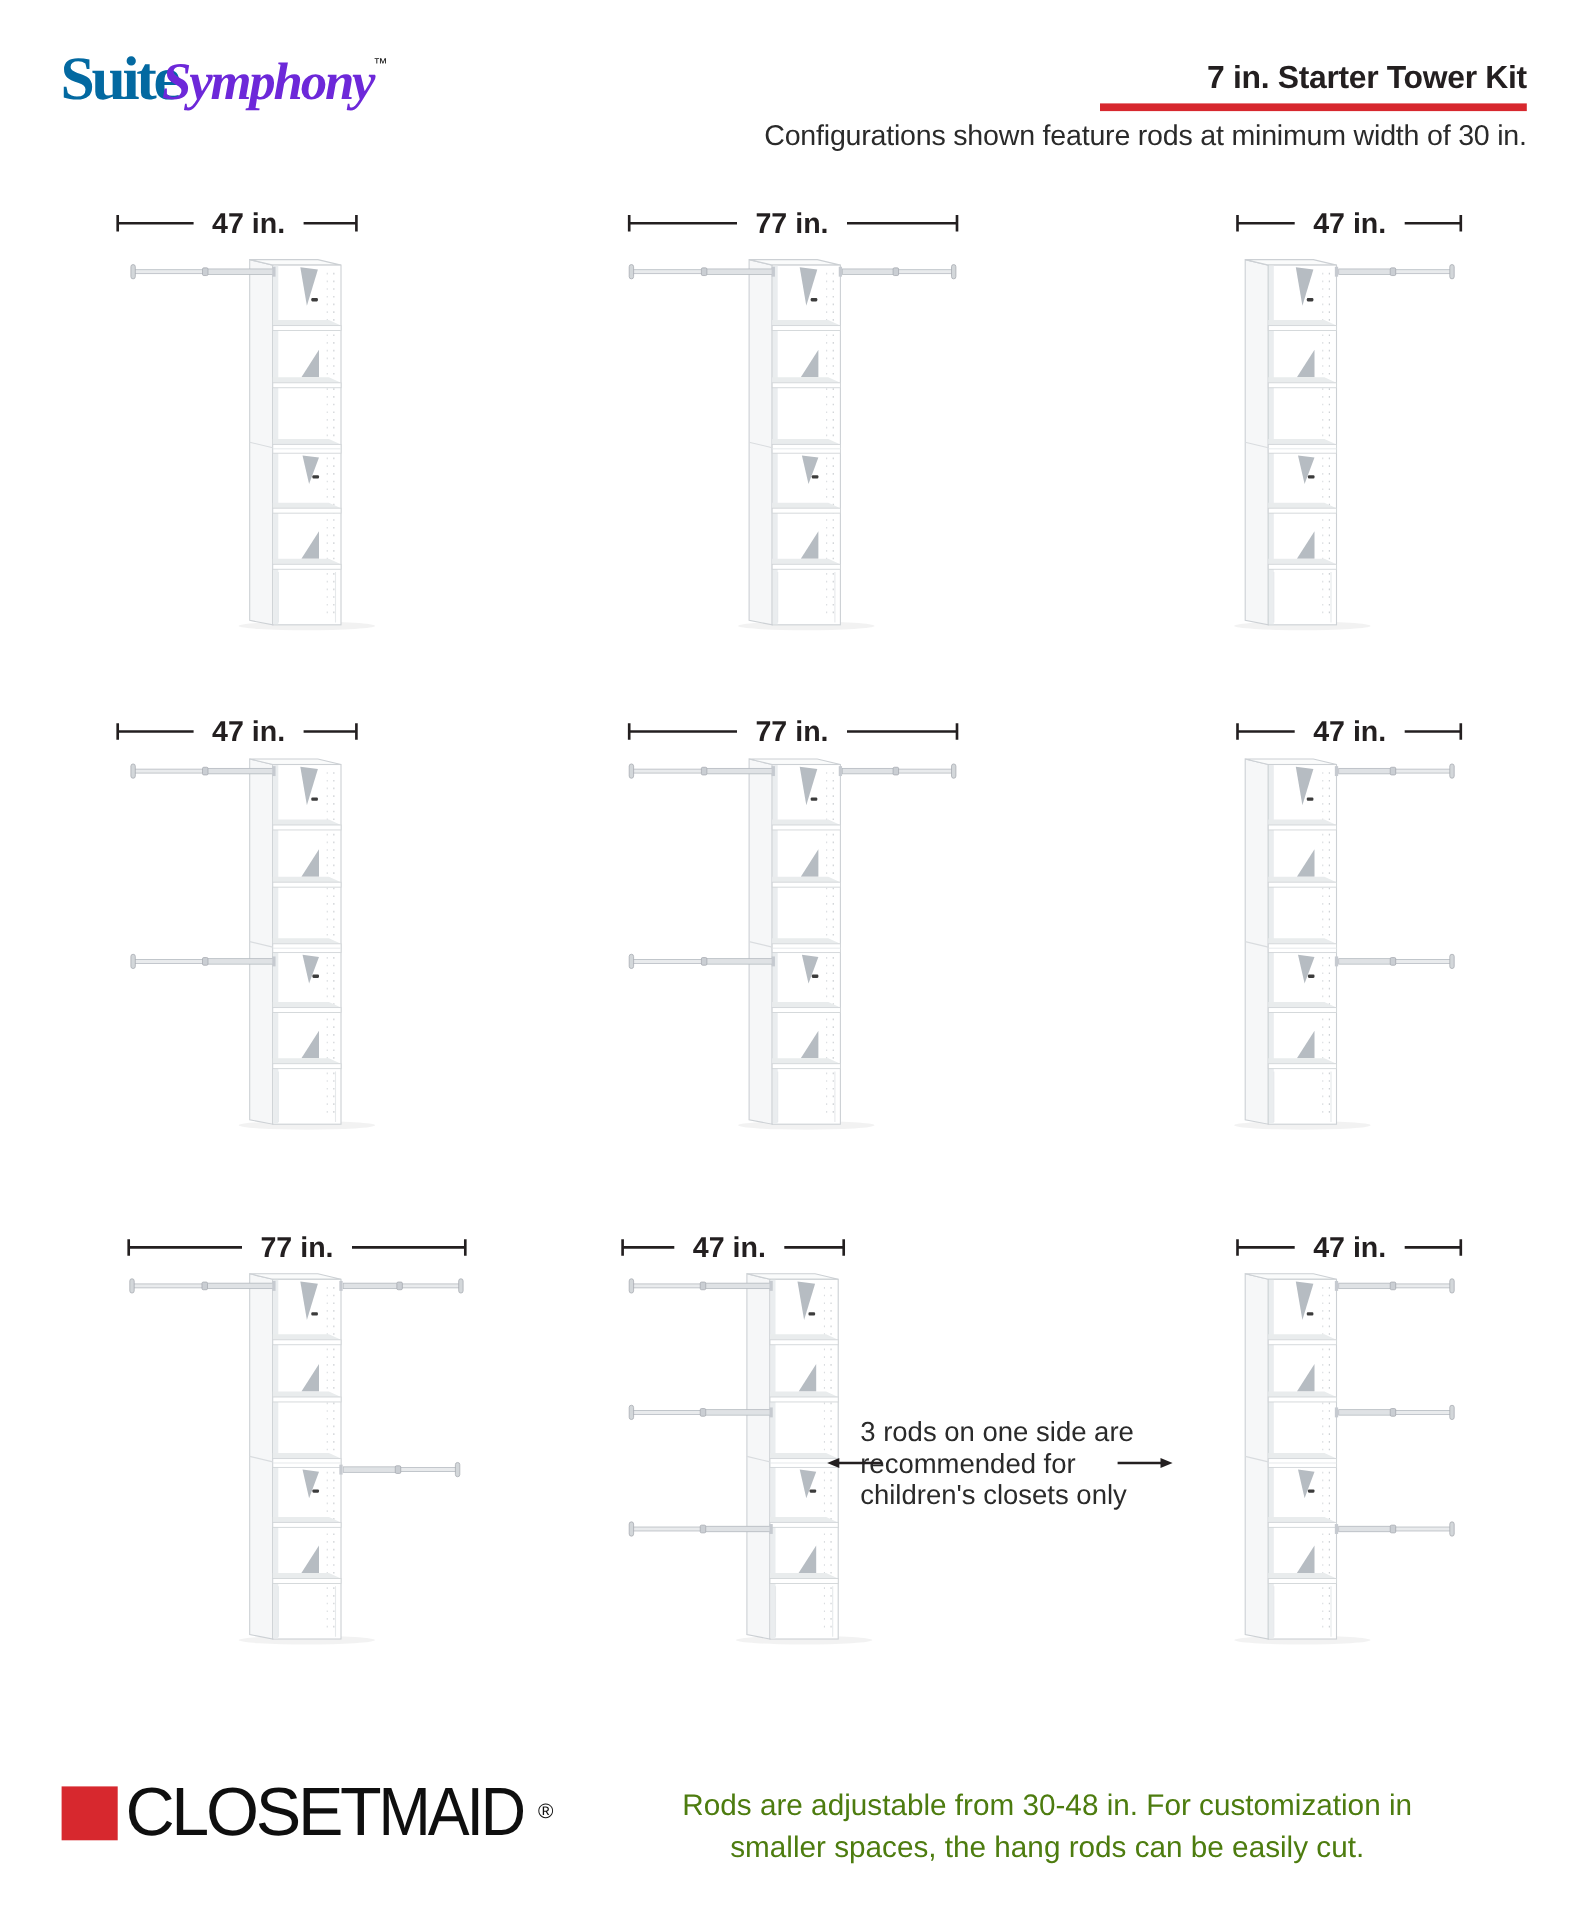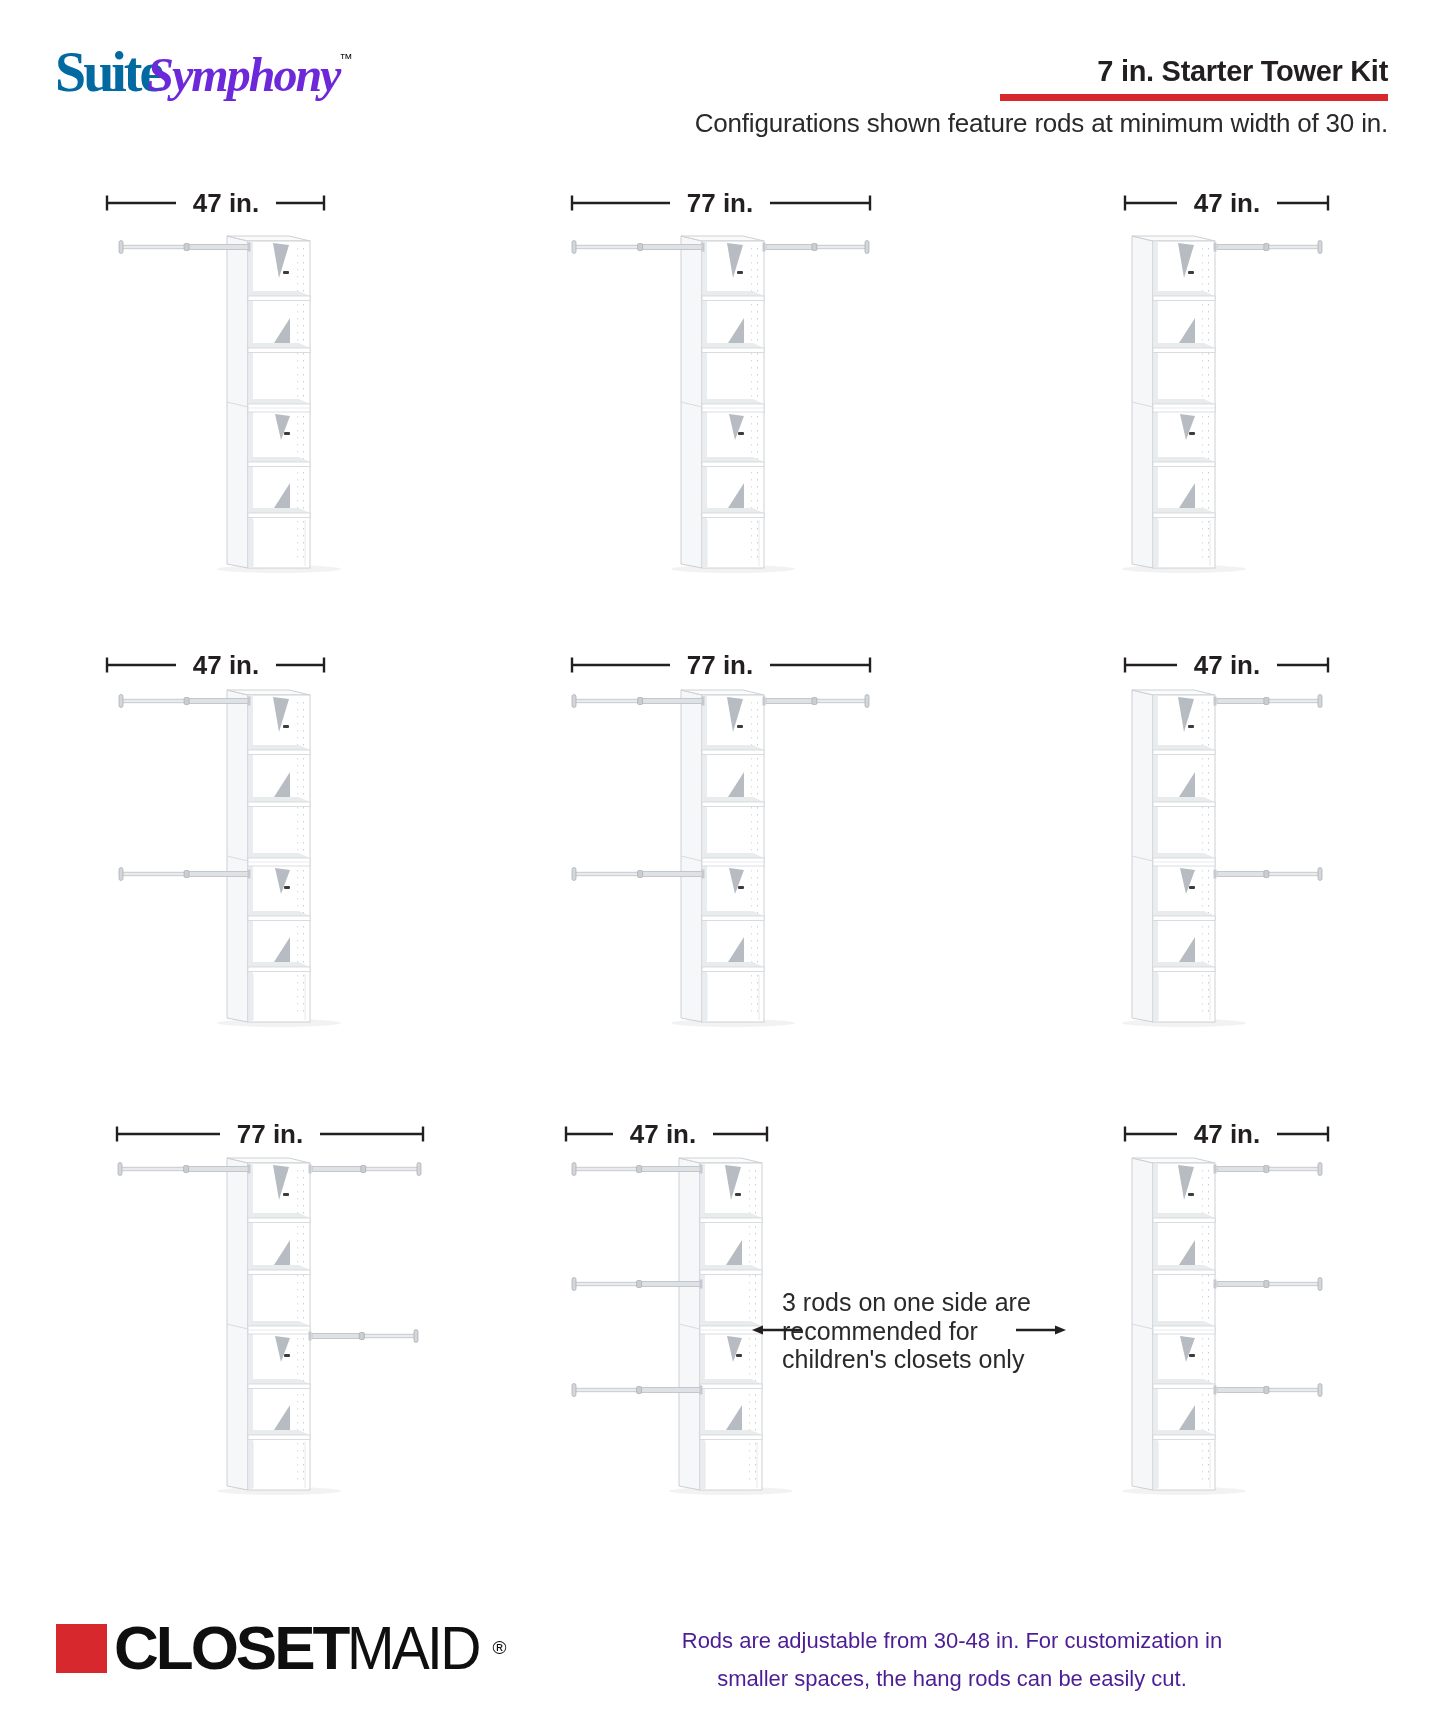--- a/index.html
+++ b/index.html
@@ -25,26 +25,26 @@
   .dim-label{font-family:"Liberation Sans",sans-serif;font-weight:700;font-size:26px;fill:#231f20;}
 
   
   .annotation{position:absolute;left:782px;top:1288px;width:280px;text-align:left;
               font-size:25px;line-height:28.5px;color:#2a2a2a;white-space:pre-line;}
   svg.arrow{position:absolute;display:block;}
 
   
   .footer-logo{position:absolute;left:56px;top:1620px;height:56px;display:flex;align-items:center;}
   .footer-logo .sq{width:51px;height:49px;margin-right:7px;}
-  .footer-logo .closet{font-size:62px;font-weight:700;letter-spacing:-3px;color:#0f0f0f;line-height:1;}
+  .footer-logo .closet{font-size:62px;font-weight:400;letter-spacing:-3px;color:#0f0f0f;line-height:1;}
   .footer-logo .maid{font-size:62px;font-weight:400;letter-spacing:-3px;color:#0f0f0f;line-height:1;
                      transform:scaleX(0.92);transform-origin:left center;display:inline-block;}
   .footer-logo .reg{font-size:19px;vertical-align:34px;color:#0f0f0f;margin-left:2px;}
   .footer-note{position:absolute;left:602px;top:1622px;width:700px;text-align:center;
-               font-size:22px;line-height:38px;color:#4c1d95;white-space:pre-line;}
+               font-size:27px;line-height:38px;color:#4d7c0f;white-space:pre-line;}
 </style>
 </head>
 <body>
 
 <div class="page">
 
   <div class="brand">
     <span class="suite">Suite</span><span class="symphony">Symphony</span><span class="tm">™</span>
   </div>
 

